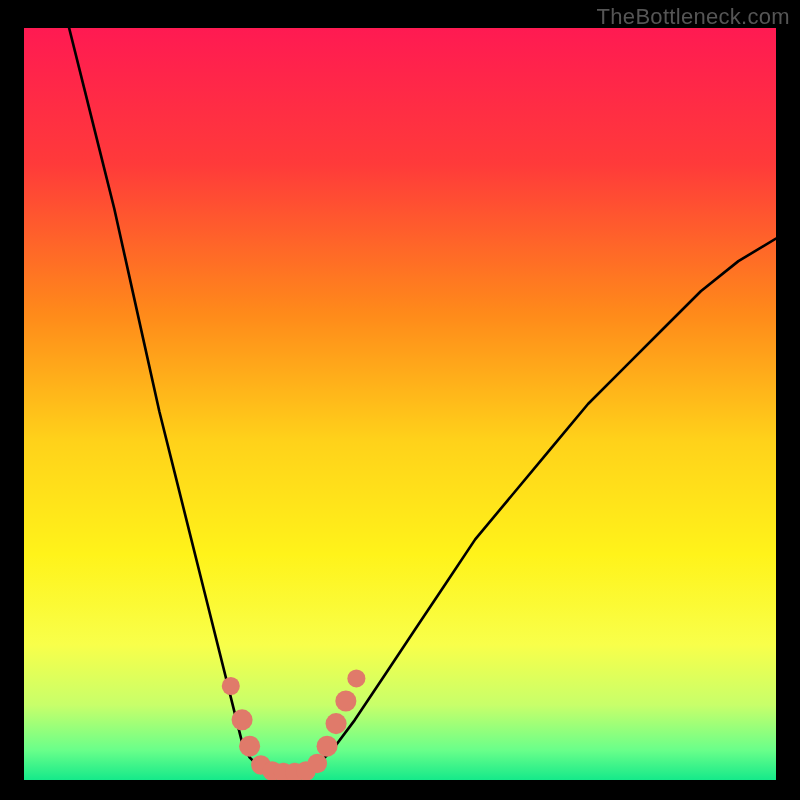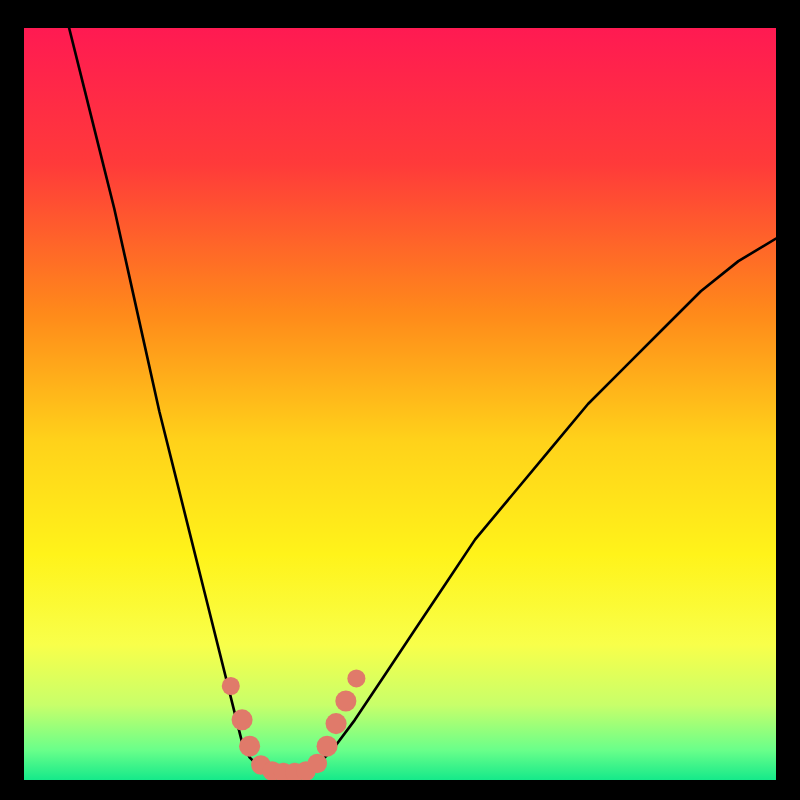--- a/index.html
+++ b/index.html
@@ -34,20 +34,21 @@
     width: 752px;
     height: 752px;
     display: block;
   }
 </style>
 </head>
 <body>
 
 <div class="frame">
 
+  <div class="watermark">TheBottleneck.com</div>
 
   <svg class="plot" viewBox="0 0 100 100" preserveAspectRatio="none">
     <defs>
       <linearGradient id="bg-grad" x1="0" y1="0" x2="0" y2="1">
           <stop offset="0%" stop-color="#ff1a52"></stop>
           <stop offset="18%" stop-color="#ff3a3a"></stop>
           <stop offset="38%" stop-color="#ff8a1a"></stop>
           <stop offset="55.00000000000001%" stop-color="#ffd21a"></stop>
           <stop offset="70%" stop-color="#fff31a"></stop>
           <stop offset="82%" stop-color="#f8ff4a"></stop>

